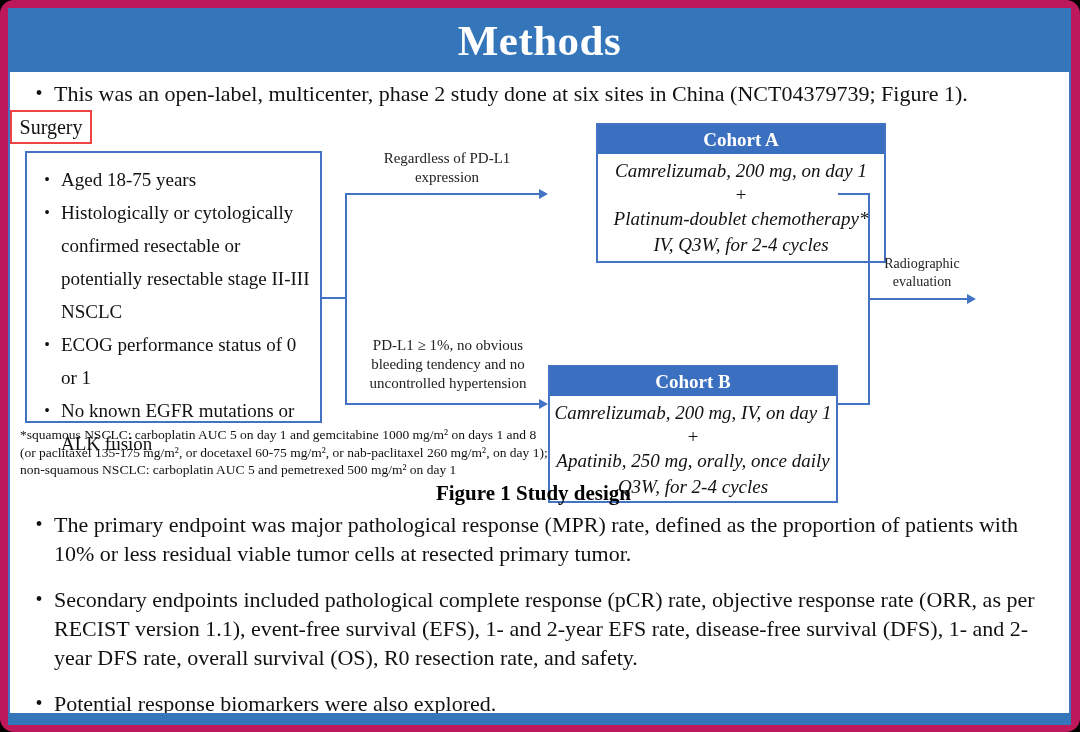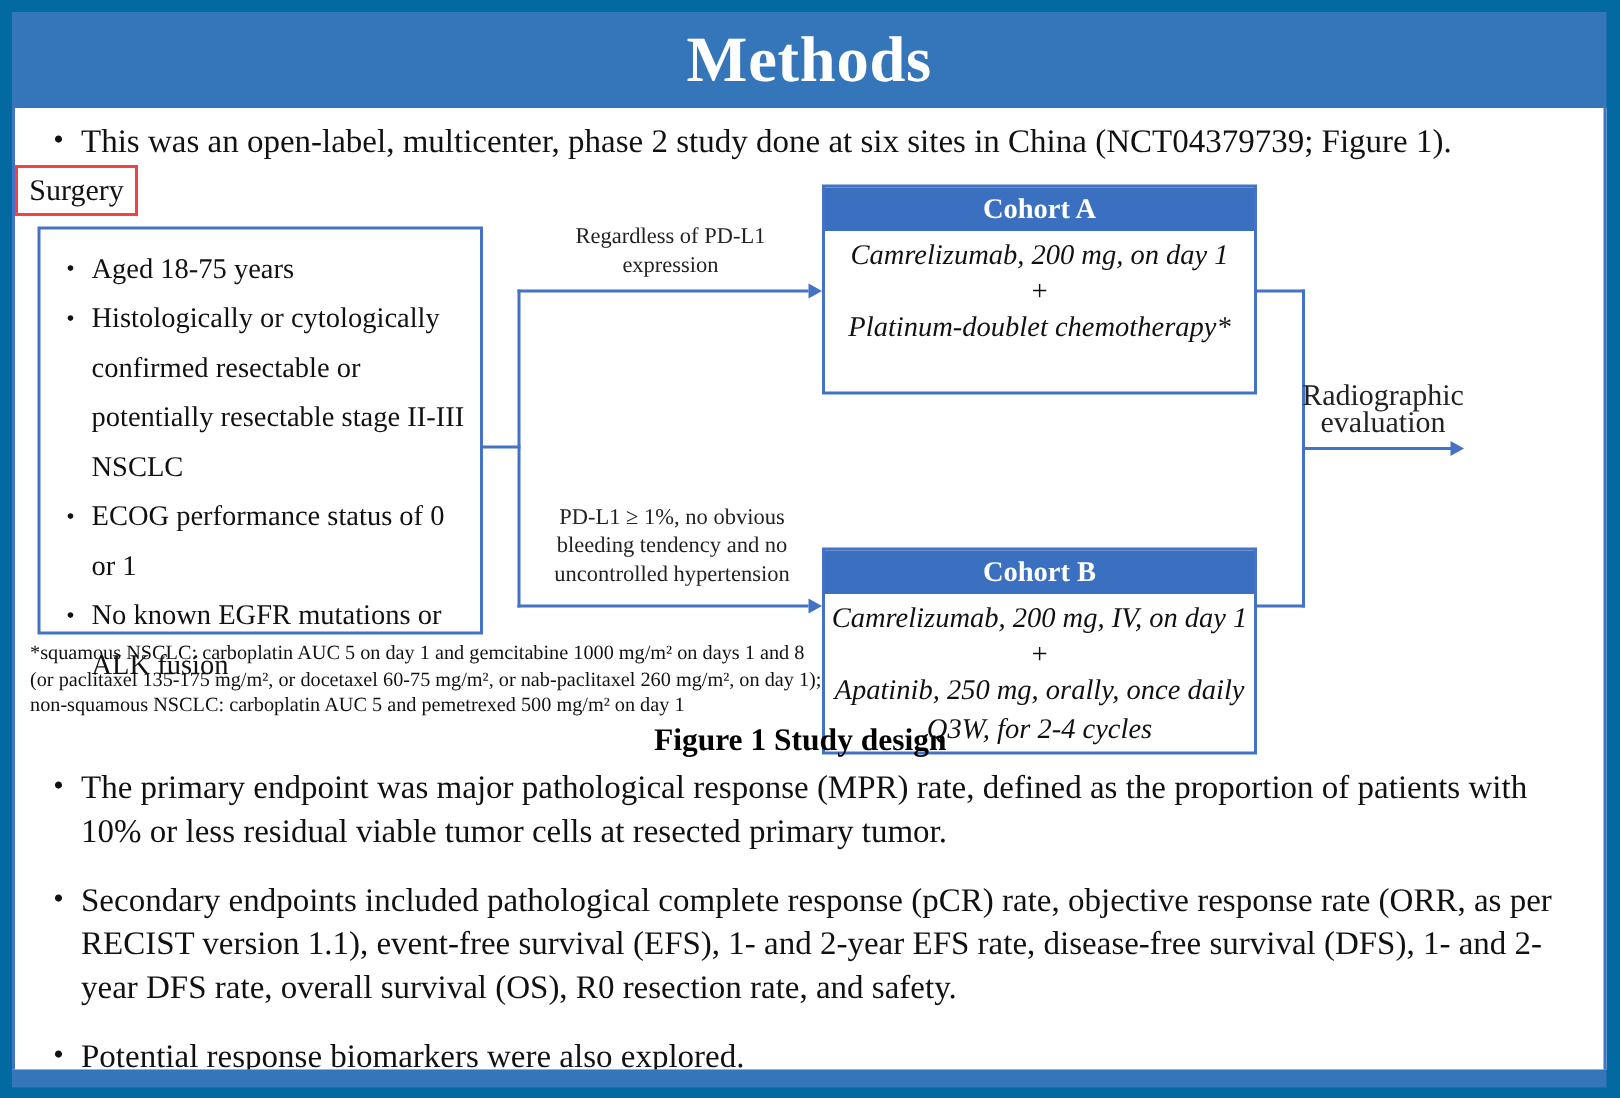--- a/index.html
+++ b/index.html
@@ -3,23 +3,23 @@
 <meta charset="utf-8">
 <style>
   * { margin: 0; padding: 0; box-sizing: border-box; }
   html, body { width: 1080px; height: 732px; }
   body {
     font-family: "Liberation Serif", "DejaVu Serif", serif;
     background: #000;
   }
   .slide-frame {
     width: 1080px; height: 732px;
-    background: #0369a1;
+    background: #be185d;
     padding: 8px 9px 7px 8px;
-    display: flex; flex-direction: column;
+    display: flex; flex-direction: column; border-radius: 14px;
   }
   .title-bar {
     height: 64px;
     background: #3575b9;
     display: flex; align-items: center; justify-content: center;
     flex: 0 0 auto;
   }
   .title-bar h1 {
     color: #ffffff;
     font-size: 43px;
@@ -90,21 +90,21 @@
   .elig-item {
     display: flex;
     font-size: 19px;
     line-height: 33px;
     color: #111;
   }
   .elig-item .marker { flex: 0 0 28px; text-align: center; font-size: 16px; }
   .elig-item .btext { flex: 1 1 auto; }
 
   .cohort-box { left: 538px; width: 290px; }
-  .cohort-a { top: 13px; height: 140px; }
+  .cohort-a { top: 13px; height: 140px; margin-left: 48px; }
   .cohort-b { top: 225px; height: 138px; margin-top: 30px; }
   .cohort-header {
     height: 29px;
     display: flex; align-items: center; justify-content: center;
   }
   .cohort-body {
     text-align: center;
     font-size: 19px;
     color: #111;
     padding-top: 4px;
@@ -123,21 +123,21 @@
   .dg-label {
     position: absolute;
     font-size: 15px;
     color: #222;
     text-align: center;
     white-space: pre-line;
     line-height: 19px;
   }
   .label-top { left: 347px; top: 39px; width: 180px; }
   .label-bottom { left: 340px; top: 226px; width: 196px; }
-  .label-eval { left: 856px; top: 145px; width: 112px; font-size: 20px; line-height: 18px; }
+  .label-eval { left: 856px; top: 145px; width: 112px; font-size: 14px; line-height: 18px; }
 
   .h-line, .v-line { position: absolute; background: #4472c4; }
   .h-line { height: 2px; }
   .v-line { width: 2px; }
   .arrow-head {
     position: absolute;
     width: 0; height: 0;
     border-top: 5px solid transparent;
     border-bottom: 5px solid transparent;
     border-left: 9px solid #4472c4;
@@ -211,20 +211,21 @@
       <div class="arrow-head" style="left:529px; top:79px;"></div>
       <div class="h-line" style="left:335px; top:293px; width:194px;"></div>
       <div class="arrow-head" style="left:529px; top:289px;"></div>
 
       <div class="dg-box cohort-box cohort-a">
         <div class="dg-box-header cohort-header">Cohort A</div>
         <div class="cohort-body">
           <div class="cohort-line">Camrelizumab, 200 mg, on day 1</div>
           <div class="cohort-line plus-line">+</div>
           <div class="cohort-line">Platinum-doublet chemotherapy*</div>
+          <div class="cohort-line">IV, Q3W, for 2-4 cycles</div>
         </div>
       </div>
 
       <div class="dg-box cohort-box cohort-b">
         <div class="dg-box-header cohort-header">Cohort B</div>
         <div class="cohort-body">
           <div class="cohort-line">Camrelizumab, 200 mg, IV, on day 1</div>
           <div class="cohort-line plus-line">+</div>
           <div class="cohort-line">Apatinib, 250 mg, orally, once daily</div>
           <div class="cohort-line">Q3W, for 2-4 cycles</div>

